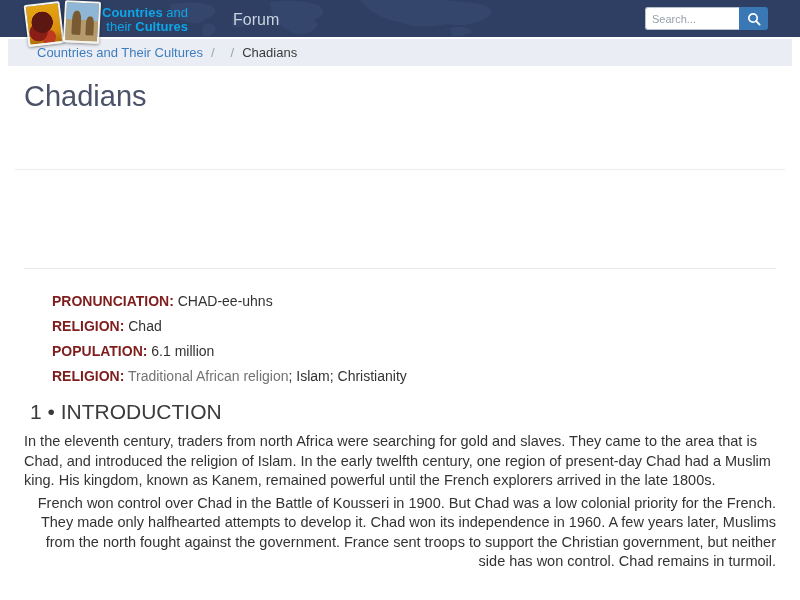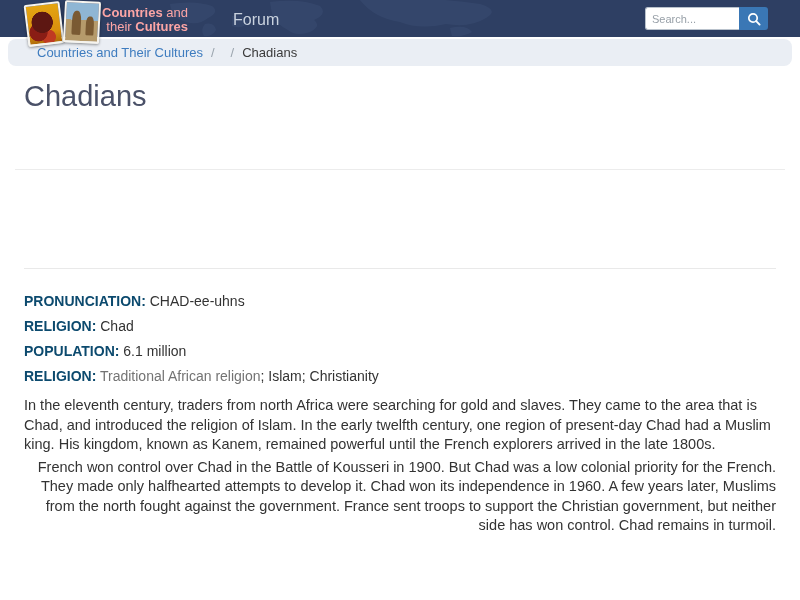--- a/index.html
+++ b/index.html
@@ -37,21 +37,21 @@
   .photo-right {
     left: 38px; top: 0px; transform: rotate(3deg);
     background:
       linear-gradient(180deg, #8fb6d4 0 45%, #b59a6b 45% 100%);
   }
   .moai { position: absolute; background: #7a5a33; border-radius: 40% 40% 10% 10%; }
   .moai-1 { left: 6px; top: 8px; width: 9px; height: 24px; }
   .moai-2 { left: 20px; top: 13px; width: 8px; height: 19px; }
   .site-name {
     position: absolute; left: 100px; top: 6px; width: 88px;
-    text-align: right; color: #fca5a5; font-size: 13px; line-height: 14px;
+    text-align: right; color: #0ea5e9; font-size: 13px; line-height: 14px;
     letter-spacing: 0;
   }
   .site-name b { font-weight: bold; }
   .forum-link {
     position: absolute; left: 233px; top: 11px;
     color: #c9d2de; font-size: 16px; text-decoration: none;
   }
   .search-form { position: absolute; right: 32px; top: 7px; height: 23px; display: flex; }
   .search-input {
     width: 94px; height: 23px; border: 1px solid #b9c2cc; border-right: none;
@@ -61,42 +61,42 @@
   .search-input::placeholder { color: #98a0a8; }
   .search-button {
     width: 29px; height: 23px; border: none; background: #3a77b5;
     border-radius: 0 3px 3px 0; cursor: pointer;
     display: flex; align-items: center; justify-content: center;
   }
 
   
   .breadcrumb-bar {
     margin: 2px 8px 0 8px; height: 27px;
-    background: #eaeef4; border-radius: 8px;
+    background: #eaeef4; border-radius: 0;
     display: flex; align-items: center;
     padding-left: 29px; font-size: 13px;
     position: relative; z-index: 1;
   }
   .crumb-link { color: #3e7cbf; text-decoration: none; }
   .crumb-sep { color: #9aa4ad; margin: 0 8px; }
   .crumb-current { color: #3a3a3a; }
 
   
   .article { padding: 0 24px; }
   .page-title {
     margin-top: 12px; font-size: 29px; line-height: 36px;
     font-weight: 400; color: #4a5168;
   }
   .divider-top { margin: 55px -9px 0 -9px; height: 1px; background: #ececec; }
   .ad-placeholder { height: 98px; }
   .divider-facts { height: 1px; background: #e9e9e9; }
 
   .facts-list { margin-top: 20px; font-size: 14px; }
   .fact-row { line-height: 25px; white-space: nowrap; }
-  .fact-label { font-weight: bold; color: #0c4a6e; }
+  .fact-label { font-weight: bold; color: #7f1d1d; margin-left: 28px; }
   .fact-value { color: #333; }
   .fact-link { color: #737373; text-decoration: none; }
 
   .section-heading {
     margin-top: 10px; padding-left: 6px;
     font-size: 21px; line-height: 26px; font-weight: 400; color: #3b3b3b;
   }
   .body-paragraph {
     margin-top: 7px; font-size: 14.5px; line-height: 19.5px; color: #333;
   }
@@ -166,16 +166,17 @@
     </div>
     <div class="fact-row">
       <span class="fact-label">POPULATION:</span><span class="fact-value"> 6.1 million</span>
     </div>
     <div class="fact-row">
       <span class="fact-label">RELIGION:</span>
       <a class="fact-link" href="#">Traditional African religion</a><span class="fact-value">; Islam; Christianity</span>
     </div>
   </div>
 
+  <h2 class="section-heading">1 • INTRODUCTION</h2>
   <p class="body-paragraph">In the eleventh century, traders from north Africa were searching for gold and slaves. They came to the area that is Chad, and introduced the religion of Islam. In the early twelfth century, one region of present-day Chad had a Muslim king. His kingdom, known as Kanem, remained powerful until the French explorers arrived in the late 1800s.</p>
   <p class="body-paragraph">French won control over Chad in the Battle of Kousseri in 1900. But Chad was a low colonial priority for the French. They made only halfhearted attempts to develop it. Chad won its independence in 1960. A few years later, Muslims from the north fought against the government. France sent troops to support the Christian government, but neither side has won control. Chad remains in turmoil.</p>
 
 </main>
 
 </body></html>

